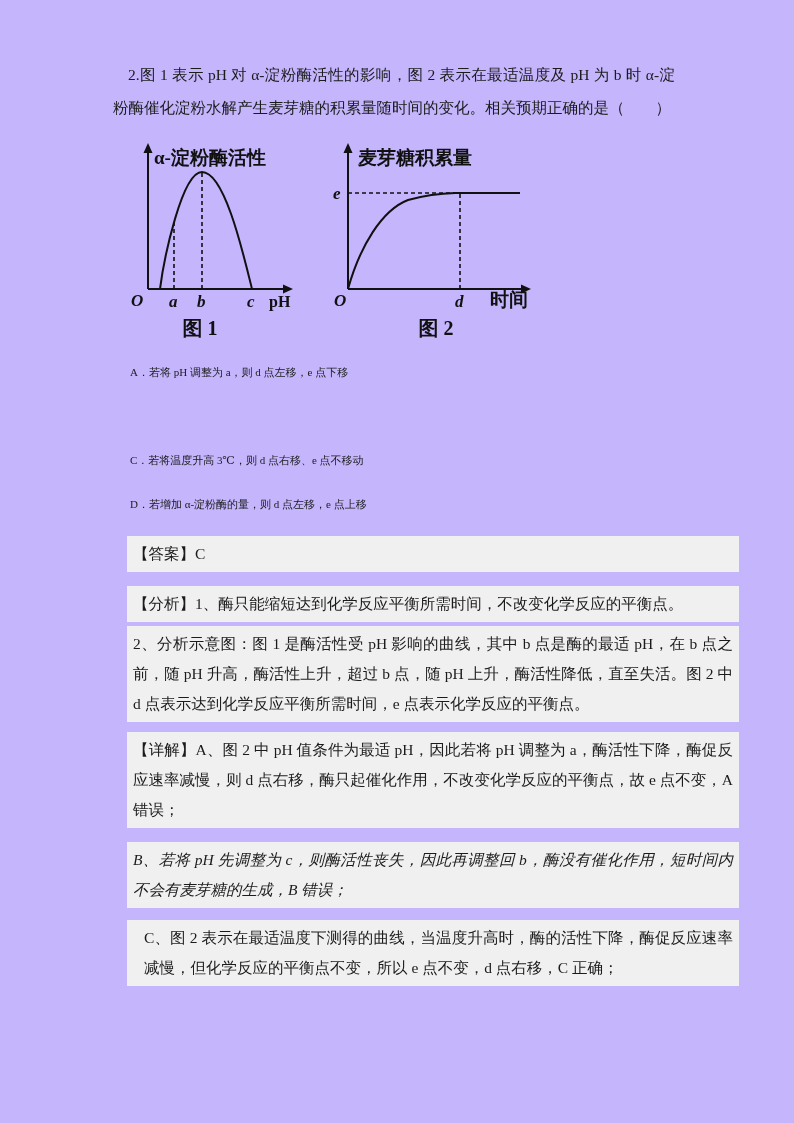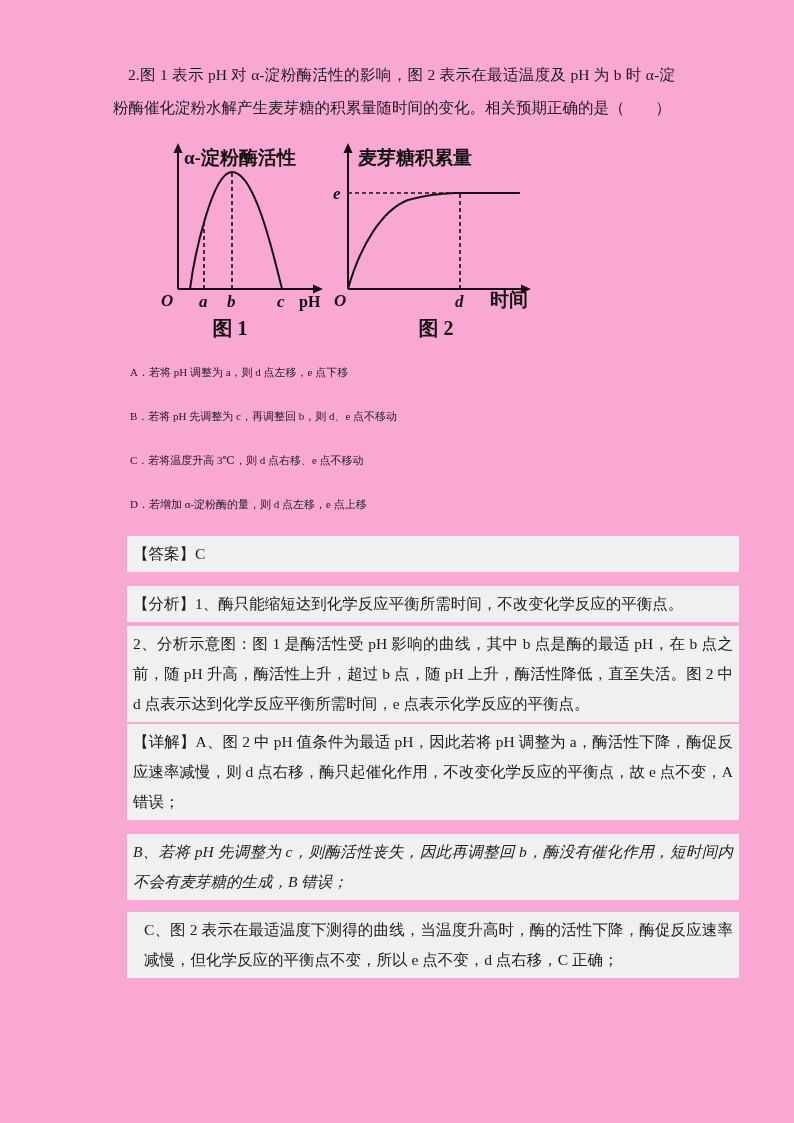--- a/index.html
+++ b/index.html
@@ -1,43 +1,43 @@
 <!DOCTYPE html>
 <html><head>
 <meta charset="utf-8">
 <style>
   html,body{margin:0;padding:0;background:#ffffff;}
   .page{
-    position:relative;width:794px;height:1123px;background:#f9a8d4;
+    position:relative;width:794px;height:1123px;background:#c4b5fd;
     font-family:"Liberation Serif","DejaVu Serif",serif;color:#1b1b1b;
     overflow:hidden;
   }
   .question{
     position:absolute;left:113px;top:58px;width:562px;margin:0;
     font-size:15.5px;line-height:33px;text-align:justify;text-indent:15px;
   }
   .fig{position:absolute;}
-  #fig1{left:108px;top:138px;text-decoration:underline;}
+  #fig1{left:78px;top:138px;text-decoration:underline;}
   #fig2{left:330px;top:138px;}
   .fig svg text{fill:#111;}
   .axis-title{font-size:19px;font-weight:bold;}
   .tick-letter{font-size:17px;font-style:italic;font-weight:bold;}
   .axis-unit{font-size:16px;font-weight:bold;}
   .fig-caption{font-size:20px;font-weight:bold;}
   .option{
     position:absolute;left:130px;margin:0;font-size:11px;line-height:20px;
     white-space:nowrap;
   }
   #opt-a{top:362px;} #opt-b{top:406px;} #opt-c{top:450px;} #opt-d{top:494px;}
   .answers{position:absolute;left:127px;top:536px;width:612px;}
   .ans-block{
     background:#f0f0f0;margin:0;padding:3px 6px;
     font-size:15.5px;line-height:30px;text-align:justify;
   }
-  #ab2{margin-top:14px;} #ab3{margin-top:4px;} #ab4{margin-top:2px;}
+  #ab2{margin-top:14px;} #ab3{margin-top:4px;} #ab4{margin-top:10px;}
   #ab5{margin-top:14px;font-style:italic;} #ab6{margin-top:12px;padding-left:17px;} #ab7{margin-top:14px;}
 </style>
 </head>
 <body>
 
 <div class="page">
 
   <p class="question">2.图 1 表示 pH 对 α-淀粉酶活性的影响，图 2 表示在最适温度及 pH 为 b 时 α-淀粉酶催化淀粉水解产生麦芽糖的积累量随时间的变化。相关预期正确的是（　　）</p>
 
   <div class="fig" id="fig1">
@@ -80,21 +80,20 @@
       <text x="28" y="26" class="axis-title">麦芽糖积累量</text>
       <text x="3" y="61" class="tick-letter">e</text>
       <text x="4" y="168" class="tick-letter">O</text>
       <text x="125" y="169" class="tick-letter">d</text>
       <text x="160" y="168" class="axis-title">时间</text>
       <text x="106" y="197" text-anchor="middle" class="fig-caption">图 2</text>
     </svg>
   </div>
 
   <p class="option" id="opt-a">A．若将 pH 调整为 a，则 d 点左移，e 点下移</p>
-  <p class="option" id="opt-b">B．若将 pH 先调整为 c，再调整回 b，则 d、e 点不移动</p>
   <p class="option" id="opt-c">C．若将温度升高 3℃，则 d 点右移、e 点不移动</p>
   <p class="option" id="opt-d">D．若增加 α-淀粉酶的量，则 d 点左移，e 点上移</p>
 
   <div class="answers">
     <p class="ans-block" id="ab1">【答案】C</p>
     <p class="ans-block" id="ab2">【分析】1、酶只能缩短达到化学反应平衡所需时间，不改变化学反应的平衡点。</p>
     <p class="ans-block" id="ab3">2、分析示意图：图 1 是酶活性受 pH 影响的曲线，其中 b 点是酶的最适 pH，在 b 点之前，随 pH 升高，酶活性上升，超过 b 点，随 pH 上升，酶活性降低，直至失活。图 2 中 d 点表示达到化学反应平衡所需时间，e 点表示化学反应的平衡点。</p>
     <p class="ans-block" id="ab4">【详解】A、图 2 中 pH 值条件为最适 pH，因此若将 pH 调整为 a，酶活性下降，酶促反应速率减慢，则 d 点右移，酶只起催化作用，不改变化学反应的平衡点，故 e 点不变，A 错误；</p>
     <p class="ans-block" id="ab5">B、若将 pH 先调整为 c，则酶活性丧失，因此再调整回 b，酶没有催化作用，短时间内不会有麦芽糖的生成，B 错误；</p>
     <p class="ans-block" id="ab6">C、图 2 表示在最适温度下测得的曲线，当温度升高时，酶的活性下降，酶促反应速率减慢，但化学反应的平衡点不变，所以 e 点不变，d 点右移，C 正确；</p>

